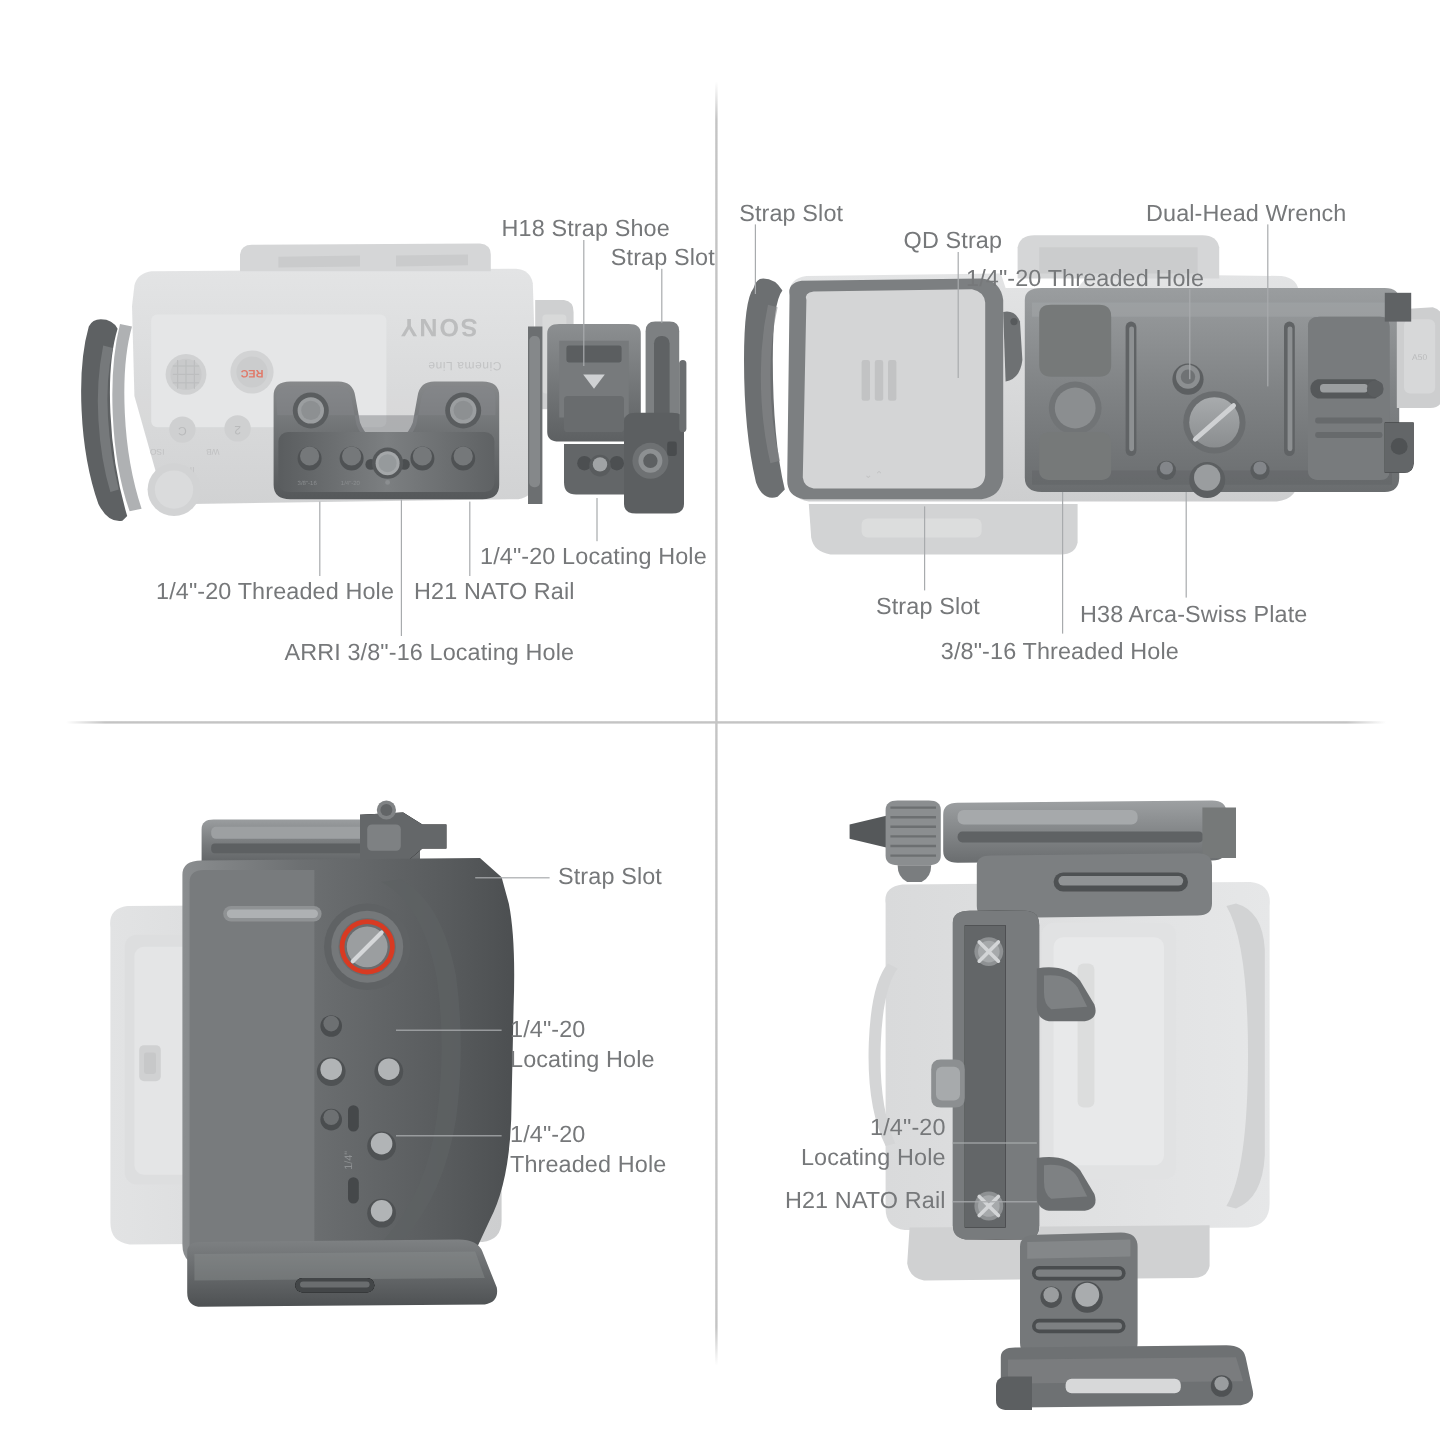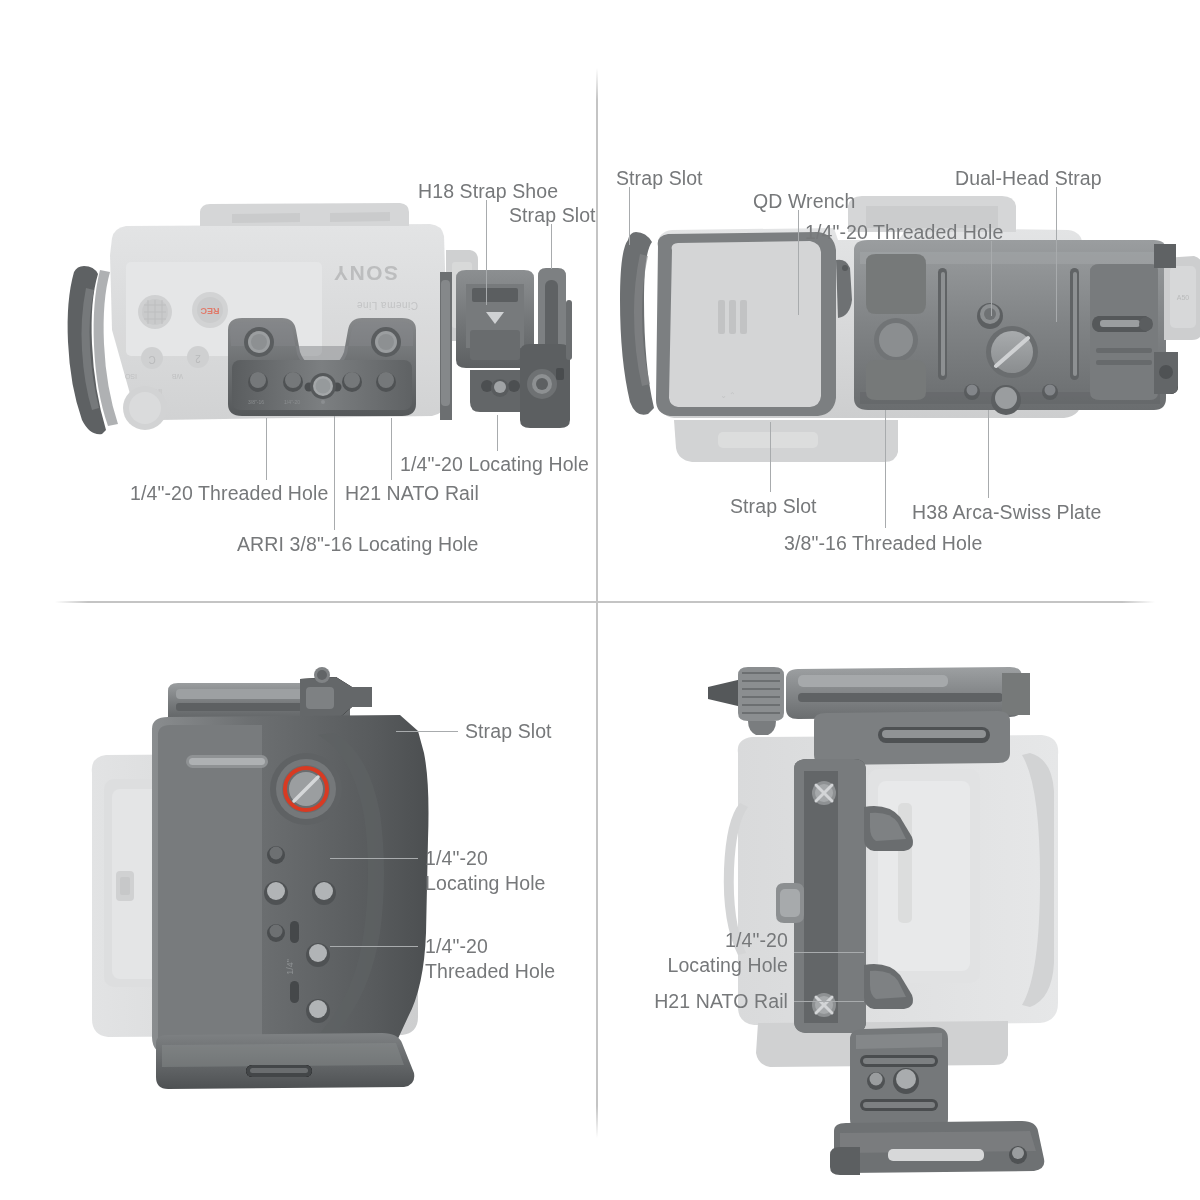--- a/index.html
+++ b/index.html
@@ -338,36 +338,36 @@
         <path d="M556 244 L578 244 L578 268 L556 268 Z" fill="#5f6264"></path>
         <path d="M556 352 L580 352 L580 386 Q580 394 572 394 L556 394 Z" fill="#63666 8"></path>
         <path d="M556 352 L580 352 L580 386 Q580 394 572 394 L556 394 Z" fill="#636668"></path>
         <circle cx="568" cy="372" r="7" fill="#4f5254"></circle>
       </g>
     </svg>
 
     <div class="lbl" style="left:18px;top:166px;">Strap Slot</div>
     <div class="lead v" style="left:31px;top:187px;height:58px;"></div>
 
-    <div class="lbl" style="left:155px;top:189px;">QD Wrench</div>
+    <div class="lbl" style="left:155px;top:189px;">QD Strap</div>
     <div class="lead v" style="left:200px;top:210px;height:105px;"></div>
 
     <div class="lbl" style="left:207px;top:220px;">1/4"-20 Threaded Hole</div>
     <div class="lead v" style="left:393px;top:241px;height:75px;"></div>
 
-    <div class="lbl" style="left:357px;top:166px;">Dual-Head Strap</div>
+    <div class="lbl" style="left:357px;top:166px;">Dual-Head Wrench</div>
     <div class="lead v" style="left:458px;top:187px;height:135px;"></div>
 
     <div class="lbl" style="left:132px;top:494px;">Strap Slot</div>
     <div class="lead v" style="left:172px;top:422px;height:70px;"></div>
 
     <div class="lbl" style="left:186px;top:531px;">3/8"-16 Threaded Hole</div>
     <div class="lead v" style="left:287px;top:410px;height:118px;"></div>
 
-    <div class="lbl" style="left:314px;top:500px;text-align:right;">H38 Arca-Swiss Plate</div>
+    <div class="lbl" style="left:302px;top:500px;text-align:right;">H38 Arca-Swiss Plate</div>
     <div class="lead v" style="left:390px;top:410px;height:88px;"></div>
   </div>
 
   <div class="stage" style="left:0;top:603px;width:596px;height:597px;">
 
     <svg width="596" height="597" viewBox="0 0 596 597">
       <defs>
         <linearGradient id="g-body3" x1="0" y1="0" x2="1" y2="0">
           <stop offset="0" stop-color="#e2e3e4"></stop>
             <stop offset="1" stop-color="#cdcecf"></stop>

